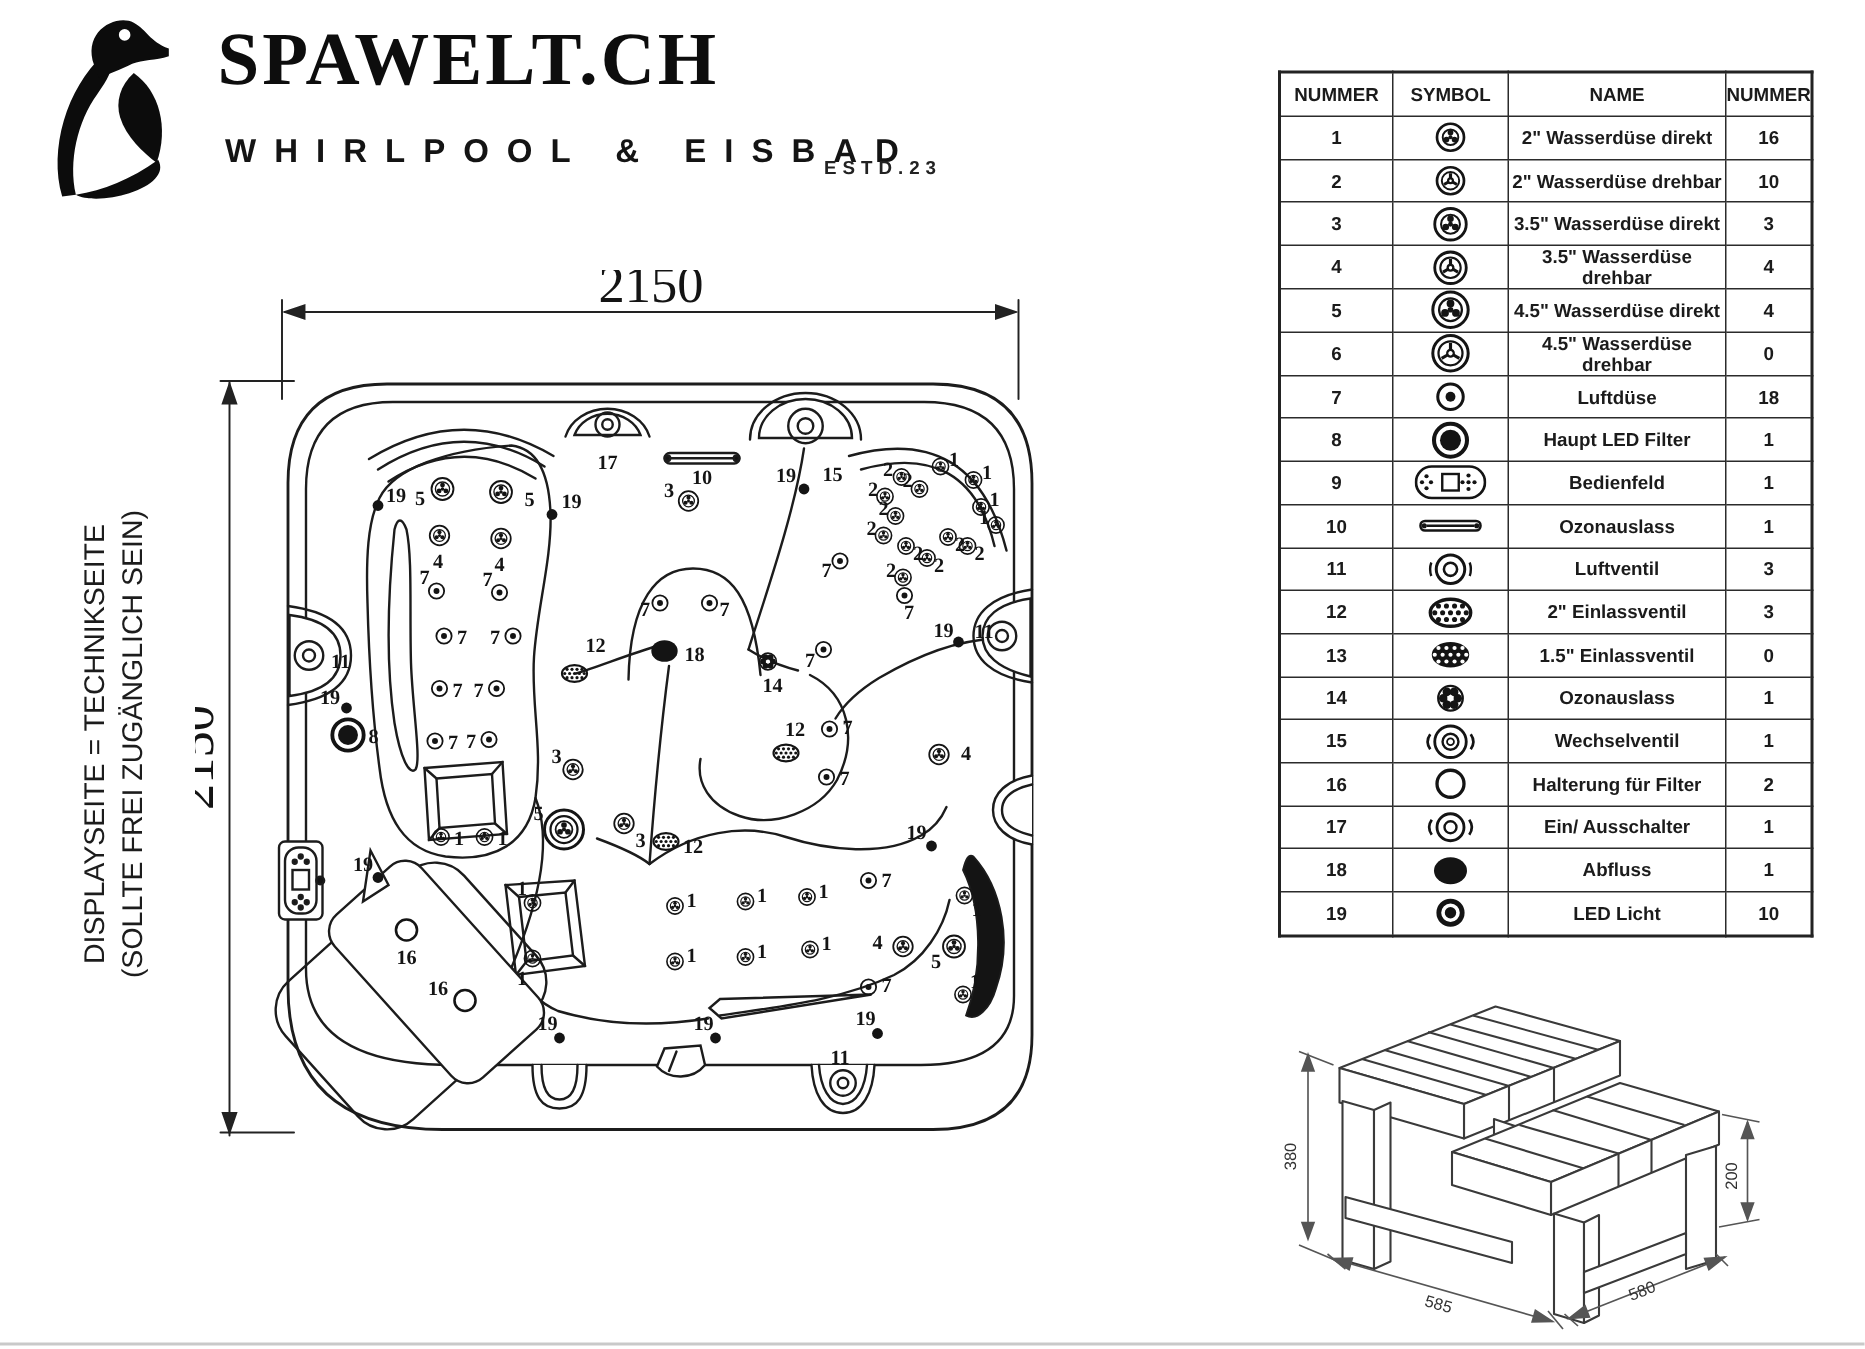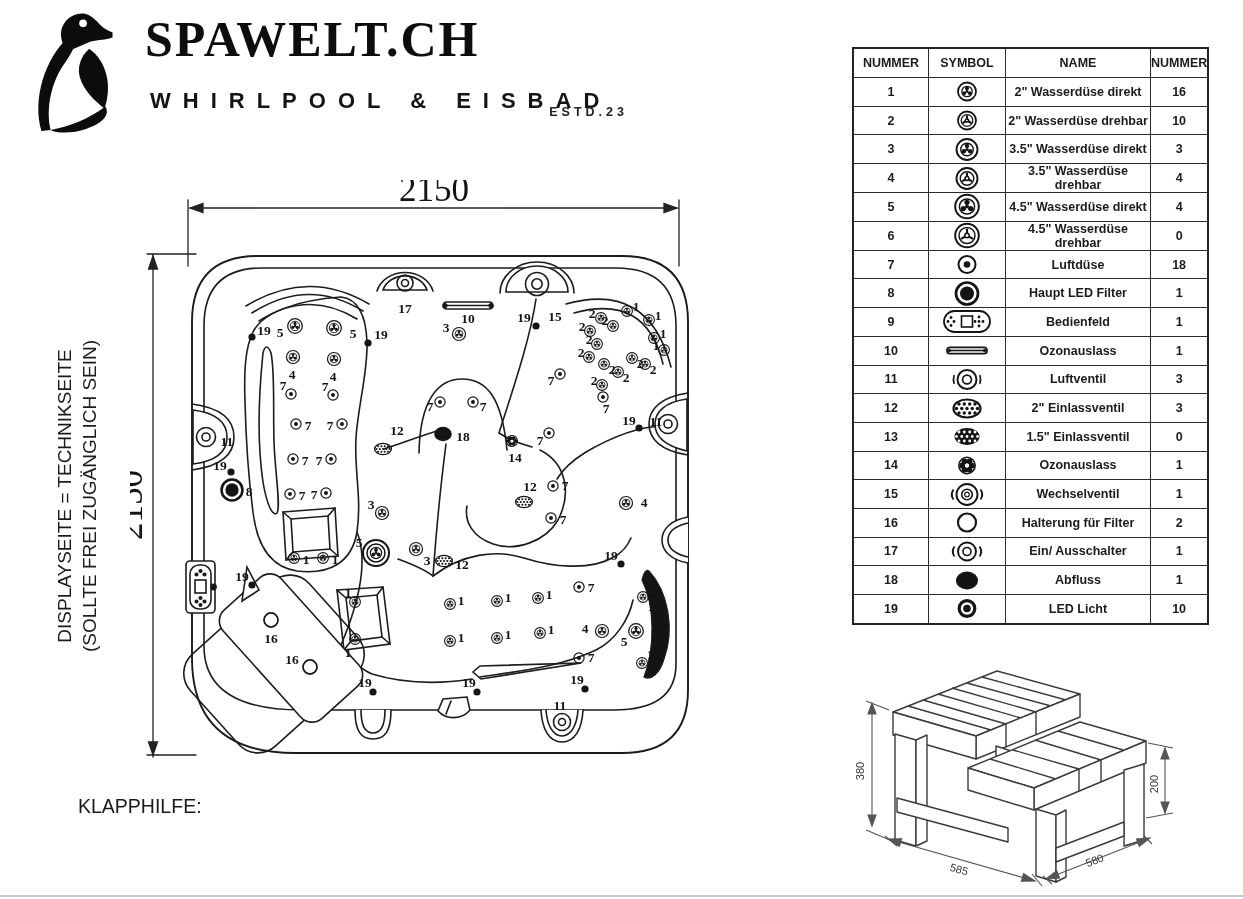--- a/index.html
+++ b/index.html
@@ -48,21 +48,20 @@
 <div id="brand-name" class="abs">SPAWELT.CH</div>
 <div id="brand-tagline" class="abs">WHIRLPOOL &amp; EISBAD</div>
 <div id="brand-estd" class="abs">ESTD.23</div>
 
 <div id="side-note" class="abs">
   <div>DISPLAYSEITE = TECHNIKSEITE</div>
   <div>(SOLLTE FREI ZUGÄNGLICH SEIN)</div>
 </div>
 
 <div id="fold-note" class="abs">
-  <div>KLAPPHILFE:</div>
 </div>
 
 <svg id="tub-svg" class="abs" style="left:130px;top:180px;" width="575" height="600" viewBox="130 180 575 600">
   <g fill="none" stroke="#1c1c1c" stroke-width="1.6" stroke-linecap="round">
 
     <g stroke-width="1.3" stroke="#222">
       <line x1="190" y1="208" x2="677" y2="208"></line>
       <line x1="188" y1="200" x2="188" y2="266"></line>
       <line x1="679" y1="200" x2="679" y2="266"></line>
       <path d="M190 208 l13 -4.5 v9 Z" fill="#222"></path>

